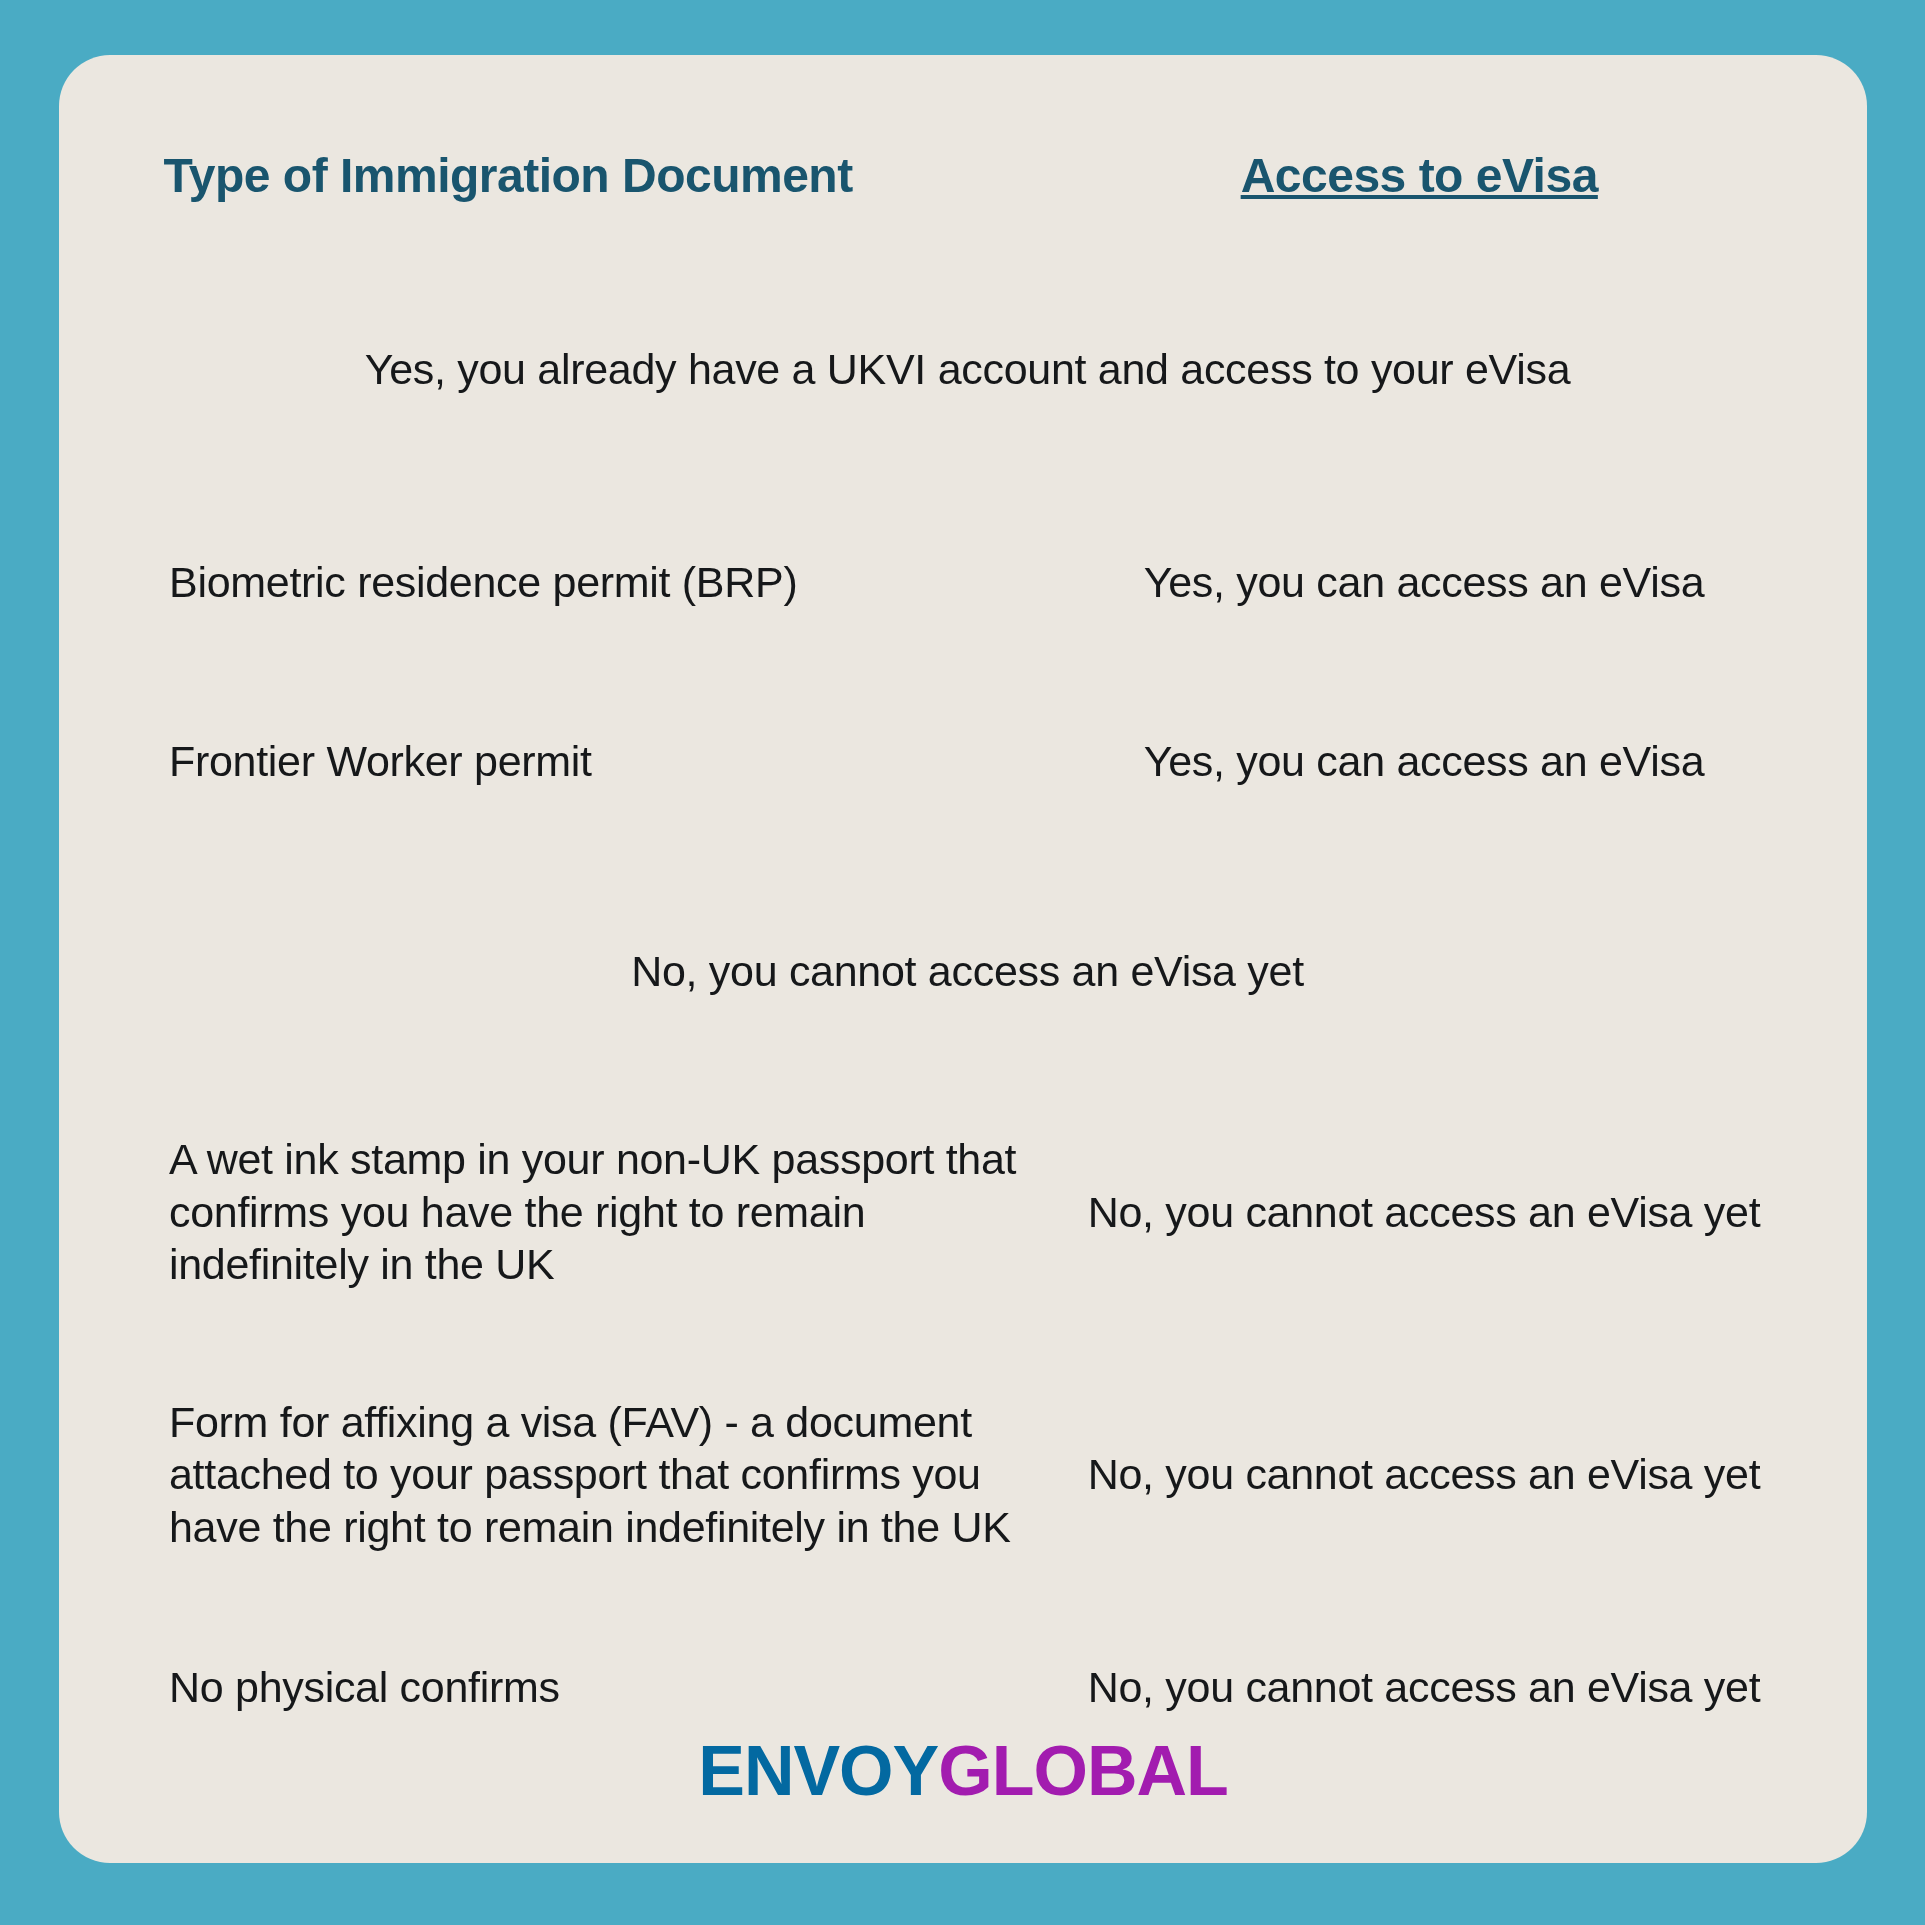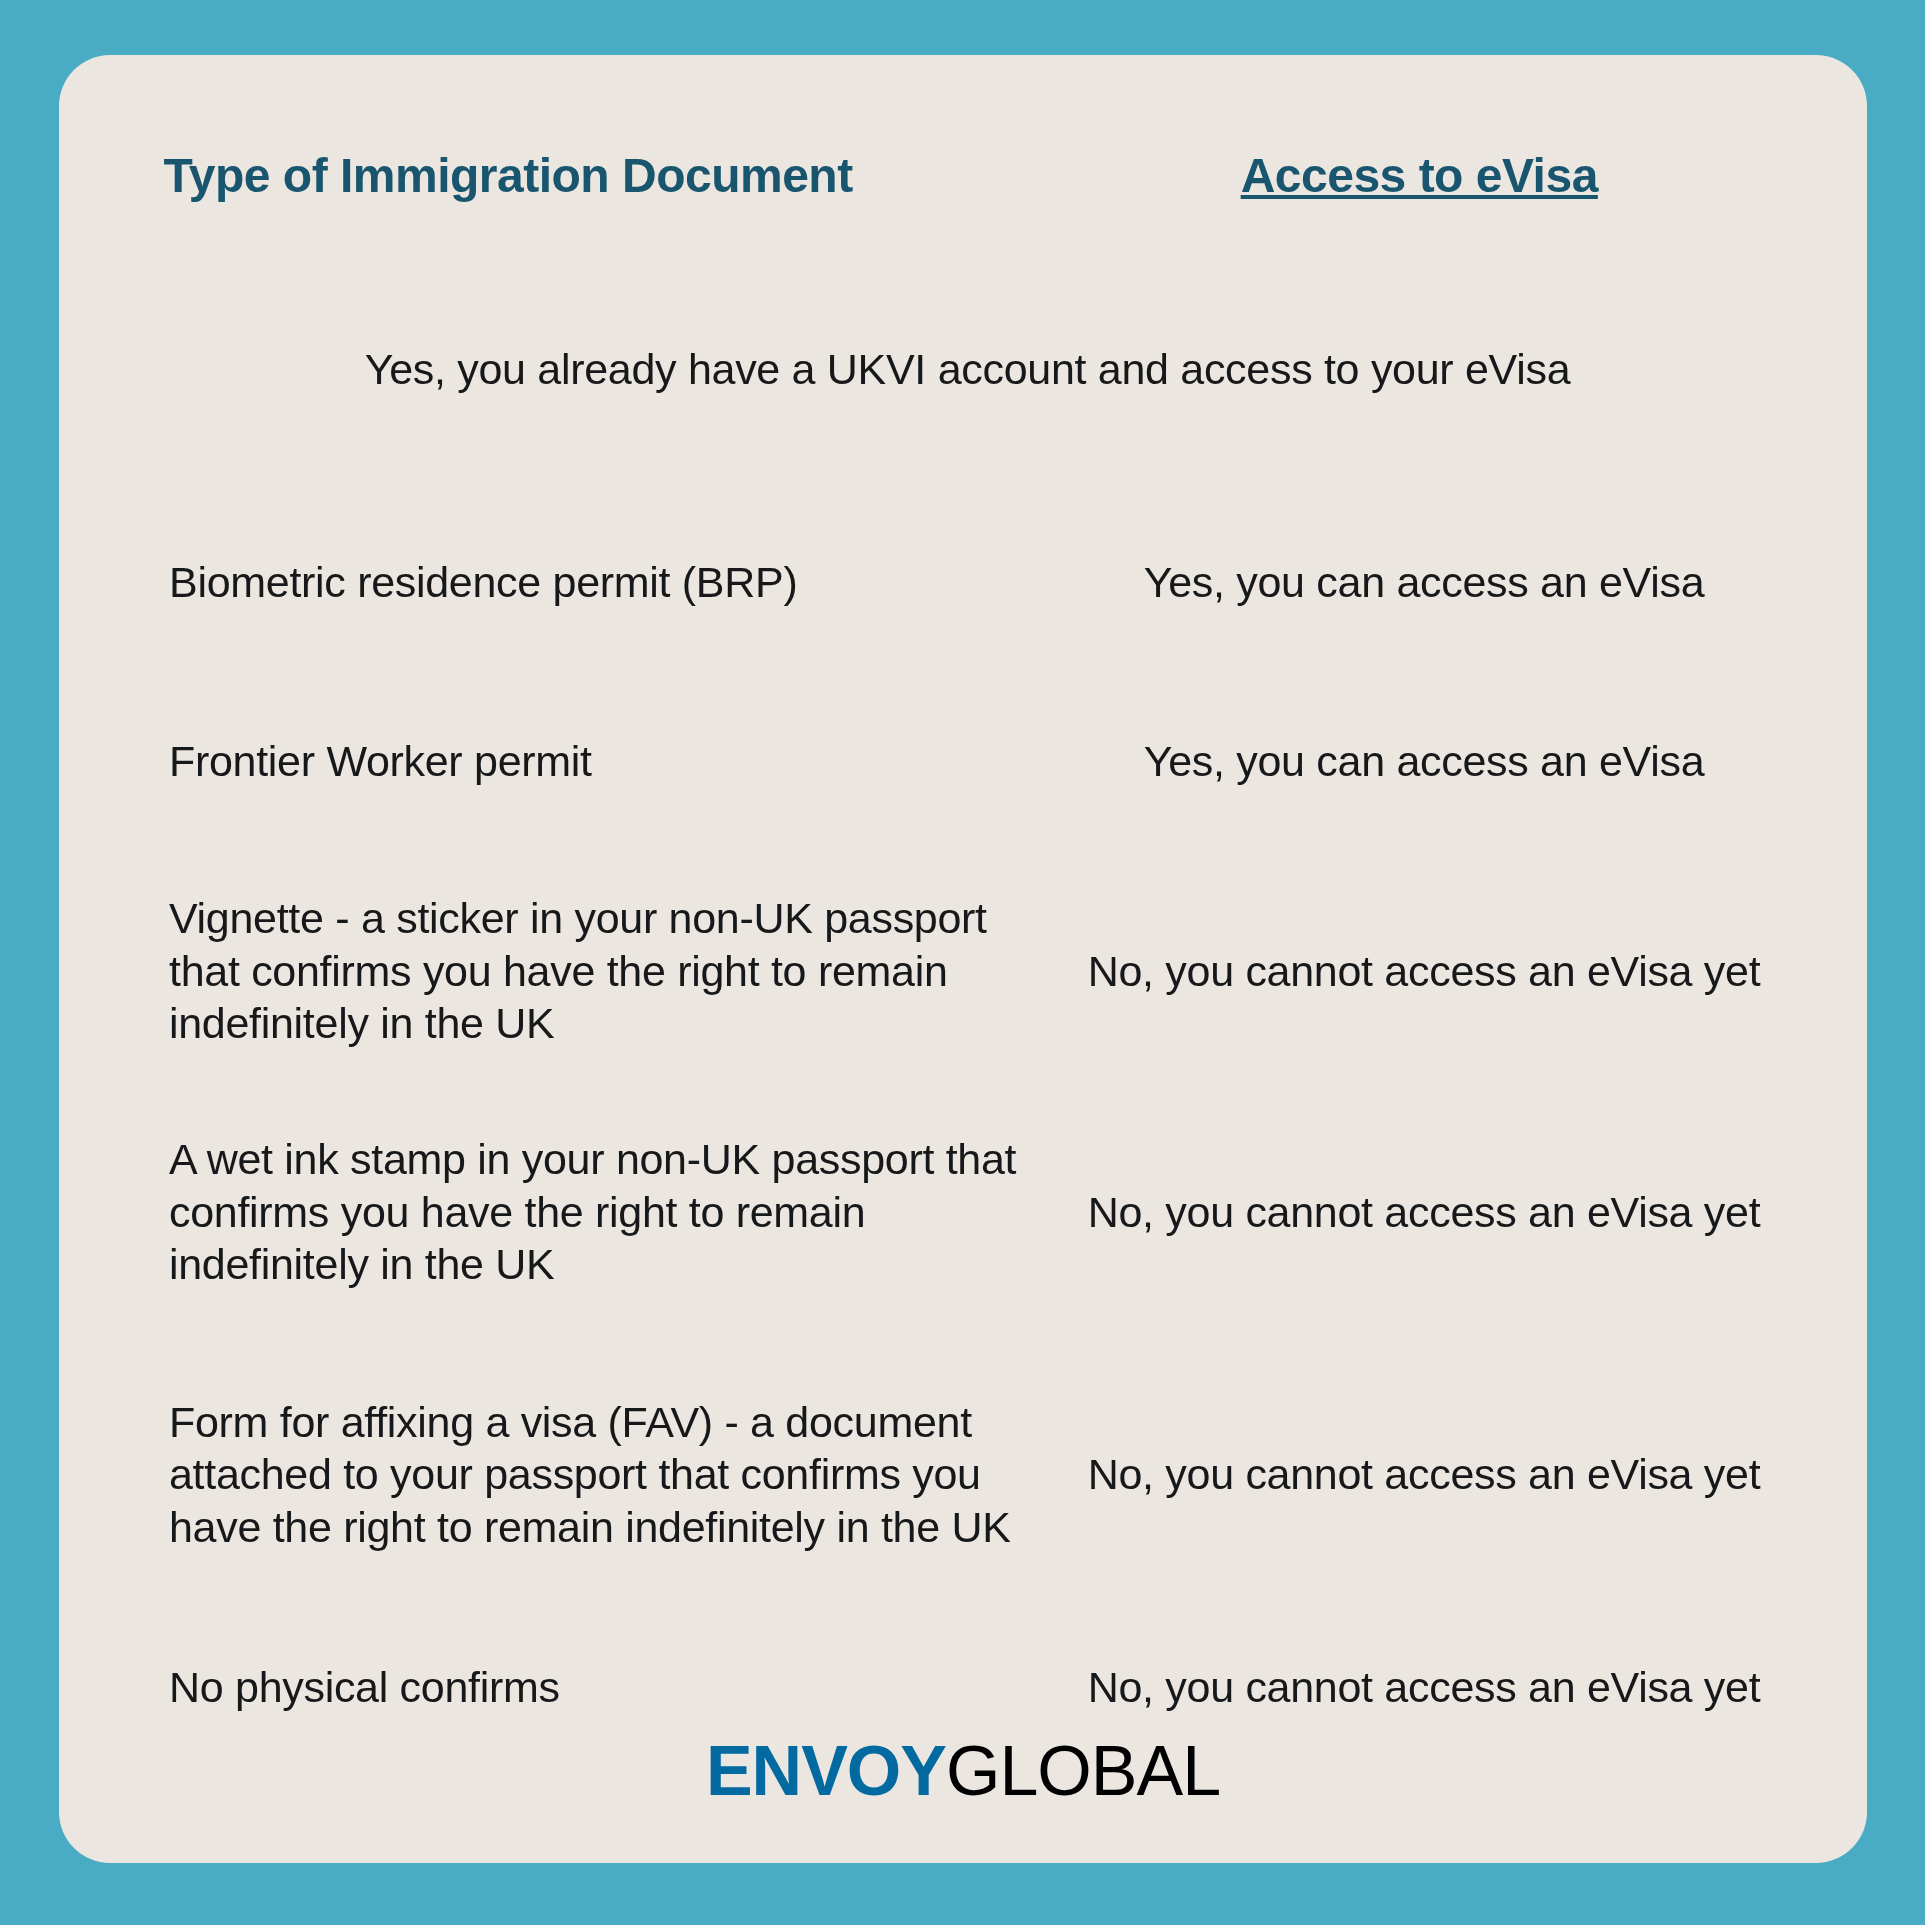--- a/index.html
+++ b/index.html
@@ -96,21 +96,21 @@
     left: 0;
     right: 0;
     bottom: 52px;
     text-align: center;
     font-size: 70px;
     font-weight: bold;
     letter-spacing: -1px;
     white-space: nowrap;
   }
   .logo .envoy { color: #0369a1; font-weight: bold; }
-  .logo .global { color: #000000; font-weight: normal; }
+  .logo .global { color: #a21caf; font-weight: bold; }
 </style>
 </head>
 <body>
 
 <div class="card">
 
   <div class="table">
 
     <div class="header-row">
       <div class="col-left">
@@ -129,21 +129,20 @@
       <div class="cell-doc">Biometric residence permit (BRP)</div>
       <div class="cell-access">Yes, you can access an eVisa</div>
     </div>
 
     <div class="row row-3">
       <div class="cell-doc">Frontier Worker permit</div>
       <div class="cell-access">Yes, you can access an eVisa</div>
     </div>
 
     <div class="row row-4">
-      <div class="cell-doc">Vignette - a sticker in your non-UK passport that confirms you have the right to remain indefinitely in the UK</div>
       <div class="cell-access">No, you cannot access an eVisa yet</div>
     </div>
 
     <div class="row row-5">
       <div class="cell-doc">A wet ink stamp in your non-UK passport that confirms you have the right to remain indefinitely in the UK</div>
       <div class="cell-access">No, you cannot access an eVisa yet</div>
     </div>
 
     <div class="row row-6">
       <div class="cell-doc">Form for affixing a visa (FAV) - a document attached to your passport that confirms you have the right to remain indefinitely in the UK</div>

